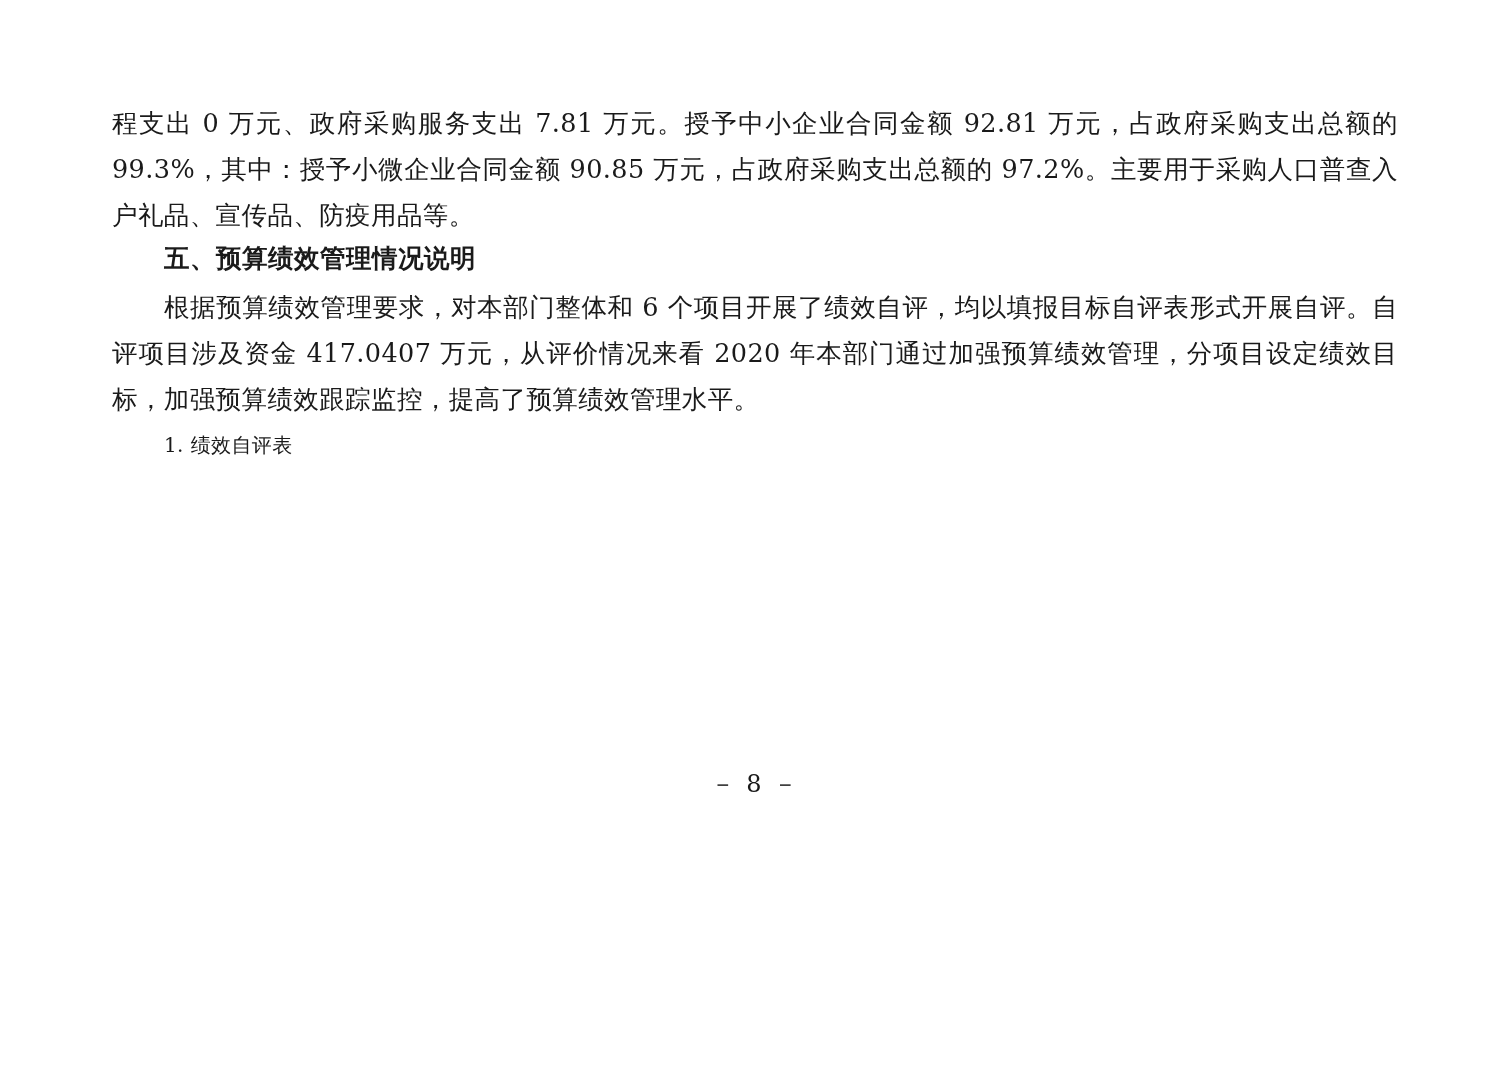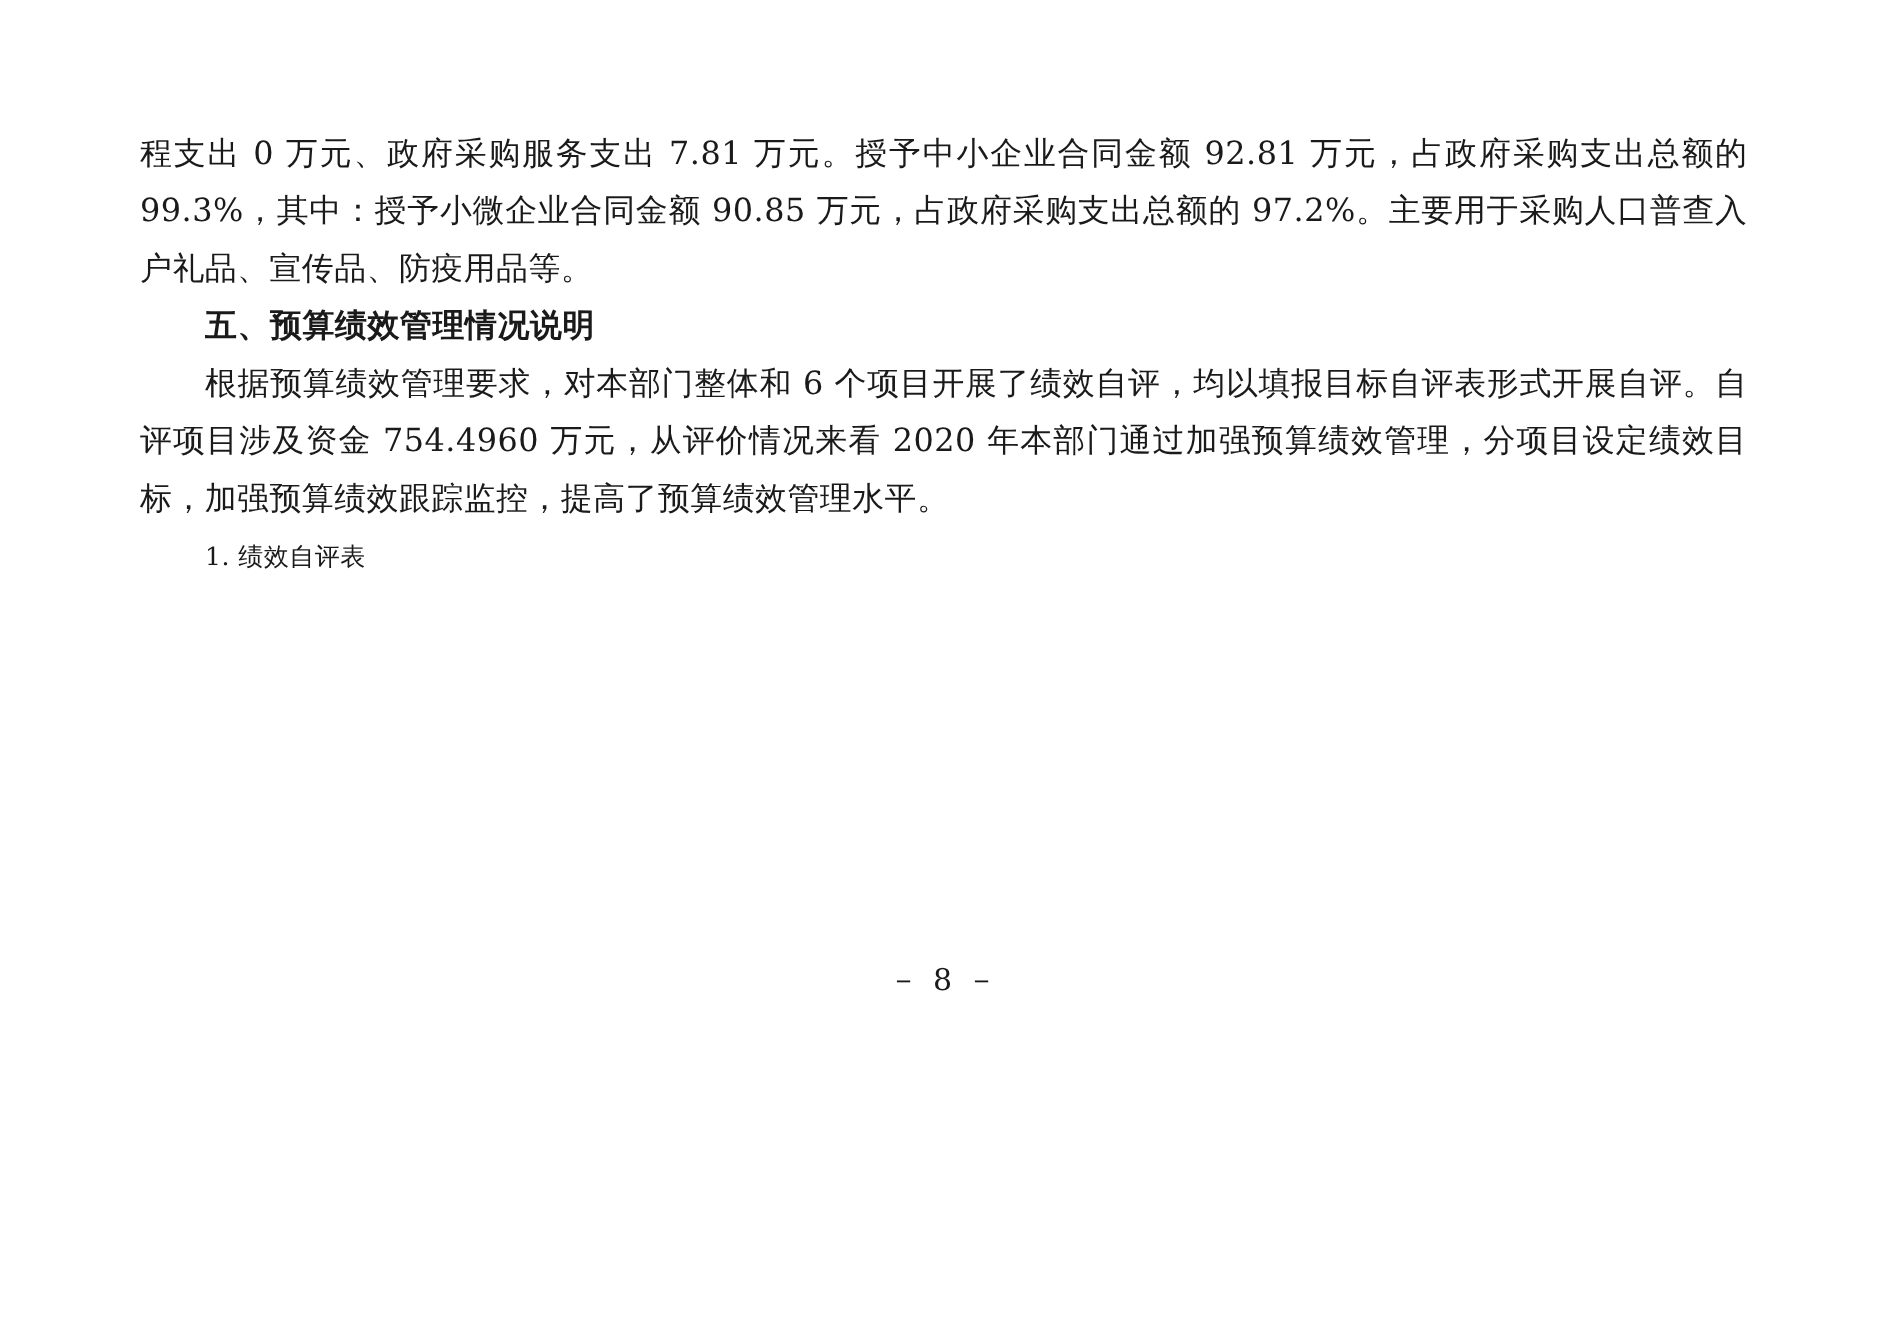--- a/index.html
+++ b/index.html
@@ -37,21 +37,21 @@
   .para-indent {
     margin: 0;
     text-indent: 52px;
   }
   .heading {
     margin: 0;
     text-indent: 52px;
     font-weight: bold;
     font-size: 25.5px;
     line-height: 46px;
-    font-family: Liberation Sans, sans-serif;
+    font-family: Liberation Mono, monospace;
     letter-spacing: 0.5px;
   }
   .subheading {
     margin: 0;
     text-indent: 52px;
     font-size: 25.5px;
     line-height: 46px;
   }
   .list-line {
     margin: 0;
@@ -79,21 +79,21 @@
 
 <div class="page">
 
   <div class="body-text">
 
     <p class="para">程支出 0 万元、政府采购服务支出 7.81 万元。授予中小企业合同金额 92.81 万元，占政府采购支出总额的 99.3%，其中：授予小微企业合同金额 90.85 万元，占政府采购支出总额的 97.2%。主要用于采购人口普查入户礼品、宣传品、防疫用品等。</p>
 
     <p class="heading">五、预算绩效管理情况说明</p>
 
 
-    <p class="para-indent">根据预算绩效管理要求，对本部门整体和 6 个项目开展了绩效自评，均以填报目标自评表形式开展自评。自评项目涉及资金 754.4960 万元，从评价情况来看 2020 年本部门通过加强预算绩效管理，分项目设定绩效目标，加强预算绩效跟踪监控，提高了预算绩效管理水平。</p>
+    <p class="para-indent">根据预算绩效管理要求，对本部门整体和 6 个项目开展了绩效自评，均以填报目标自评表形式开展自评。自评项目涉及资金 417.0407 万元，从评价情况来看 2020 年本部门通过加强预算绩效管理，分项目设定绩效目标，加强预算绩效跟踪监控，提高了预算绩效管理水平。</p>
 
 
     <p class="list-line">1. 绩效自评表</p>
 
     <div class="spacer-block"></div>
 
   </div>
 
   <div class="page-number">－ 8 －</div>
 

